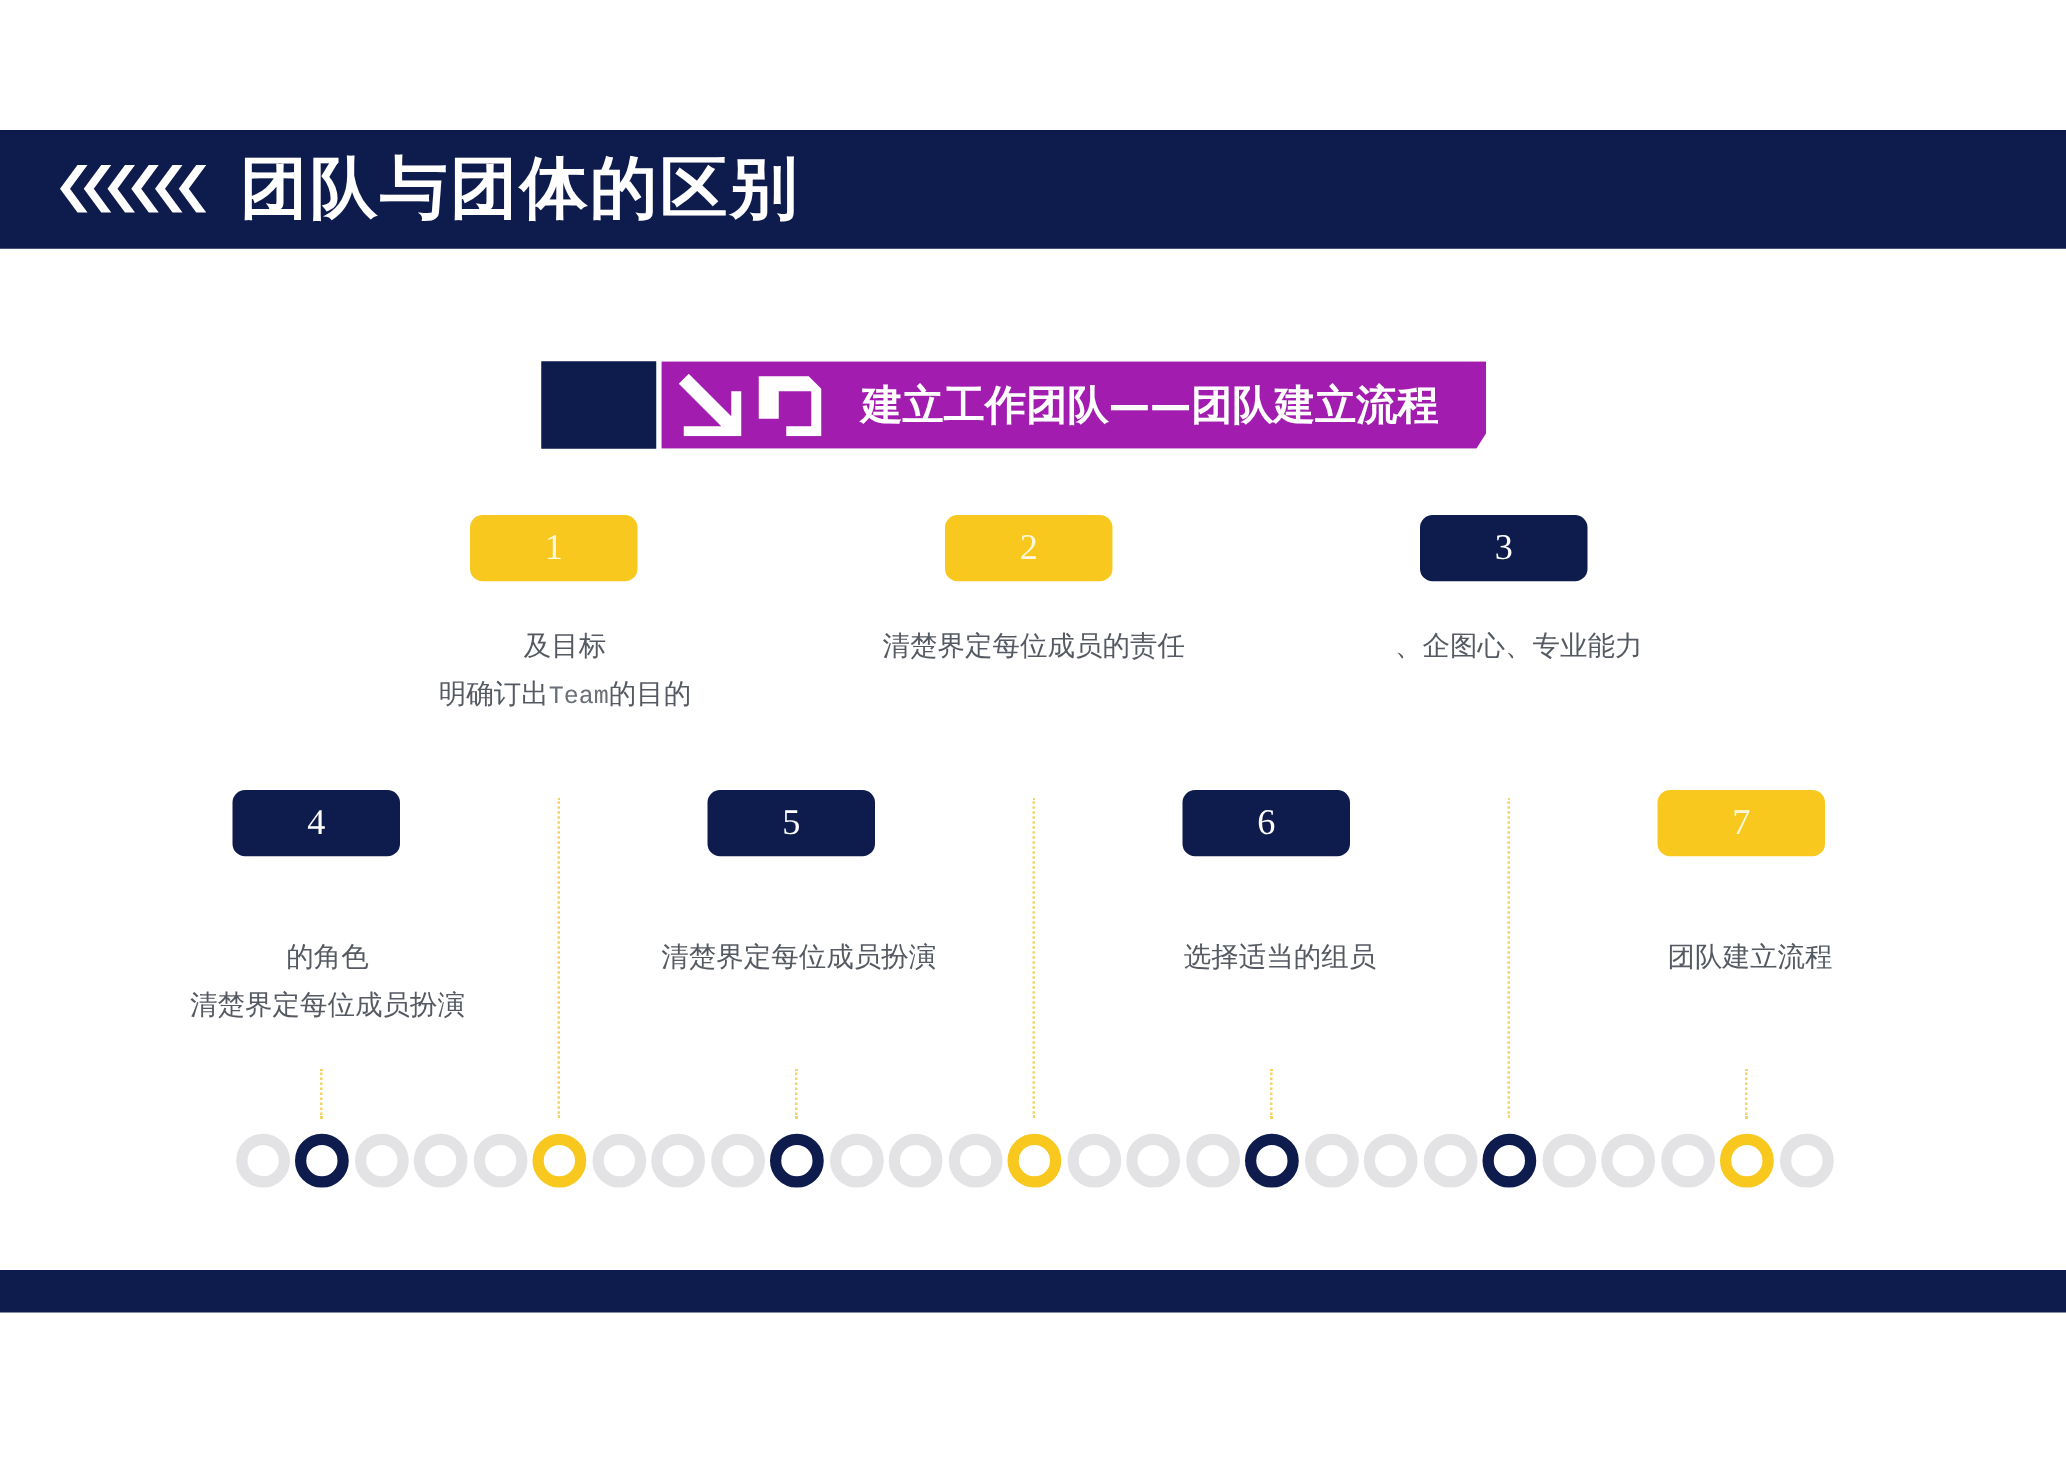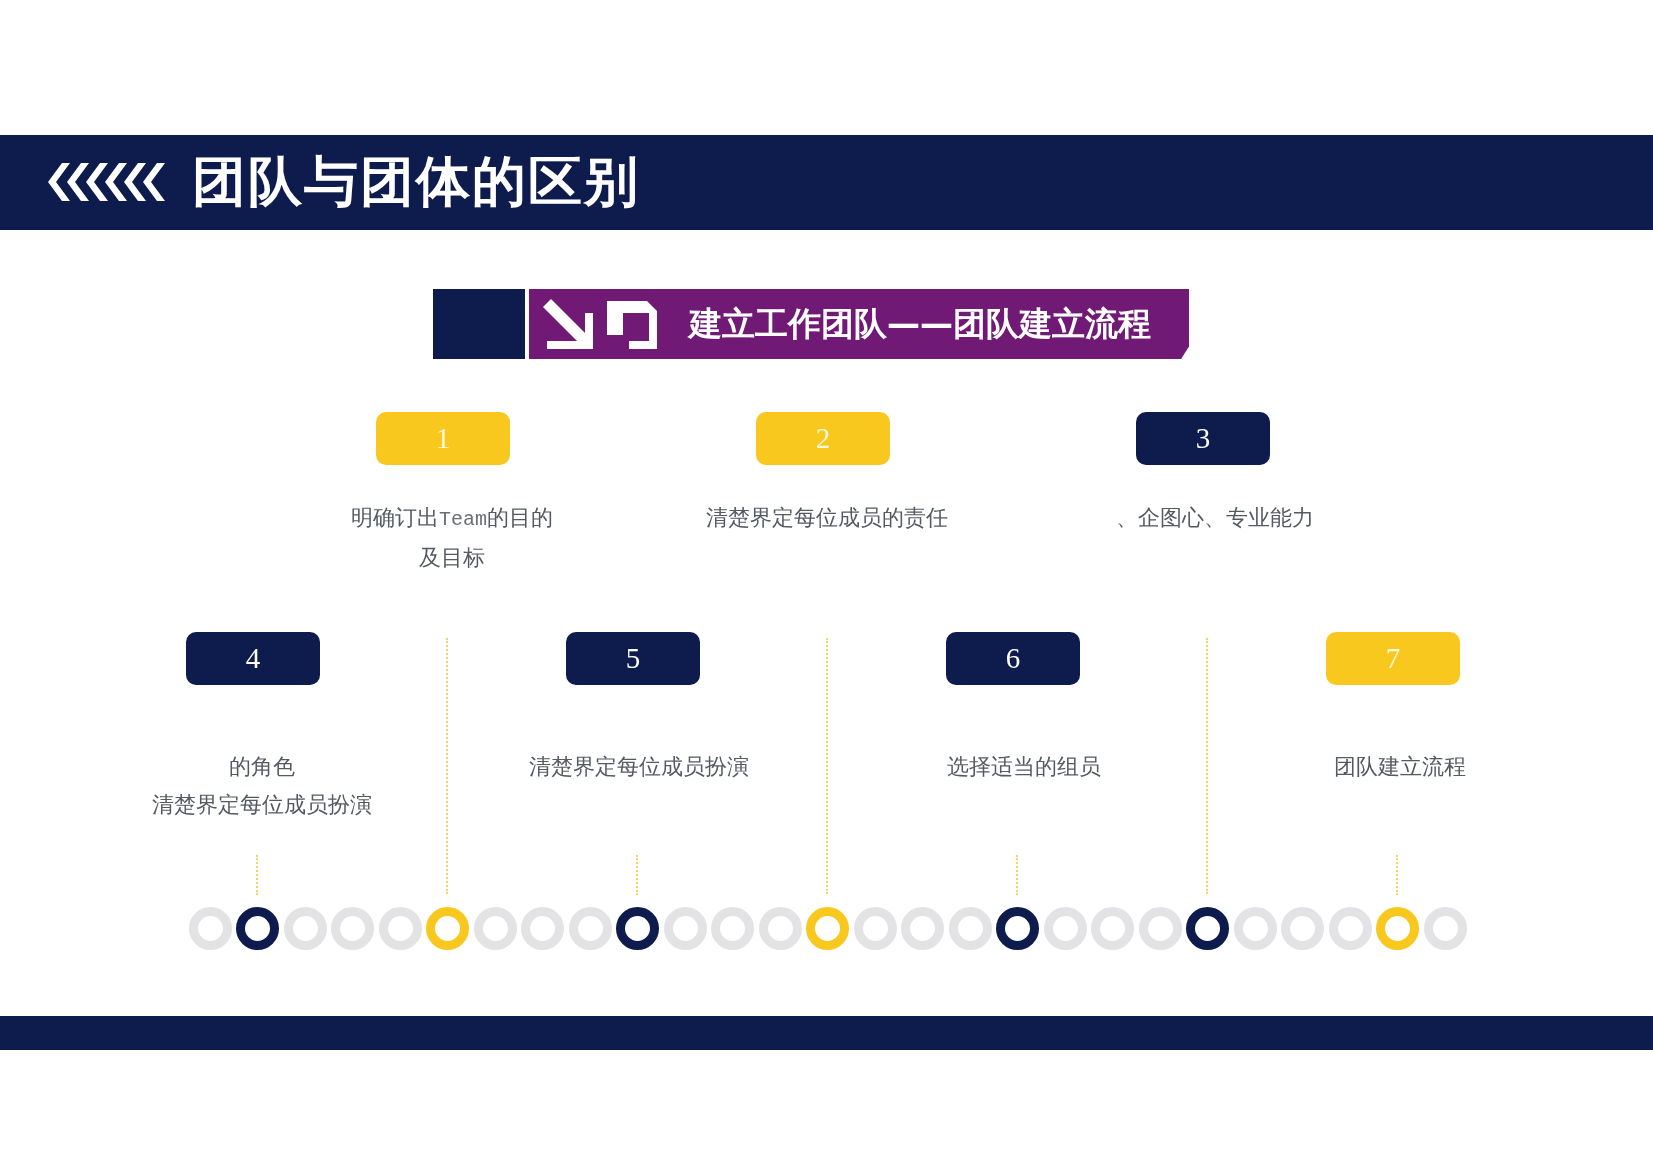--- a/index.html
+++ b/index.html
@@ -2,34 +2,34 @@
 <html><head>
 <meta charset="utf-8">
 <style>
   html, body { margin: 0; padding: 0; }
   body {
     width: 1653px; height: 1168px; position: relative; overflow: hidden;
     background: #ffffff;
     font-family: "DejaVu Sans", "Liberation Sans", sans-serif;
   }
   .topbar {
-    position: absolute; left: 0; top: 135px; width: 1653px; height: 95px;
+    position: absolute; left: 0; top: 104px; width: 1653px; height: 95px;
     background: #0e1b4d;
   }
   .chevrons { position: absolute; left: 36px; top: 26px; width: 130px; height: 42px; }
   .title {
     position: absolute; left: 192px; top: 12px; height: 70px; line-height: 70px;
     color: #ffffff; font-size: 54px; font-weight: bold; letter-spacing: 2px;
   }
   .banner { position: absolute; left: 433px; top: 289px; width: 756px; height: 70px; }
   .banner-left {
     position: absolute; left: 0; top: 0; width: 92px; height: 70px; background: #0e1b4d;
   }
   .banner-main {
-    position: absolute; left: 96px; top: 0; width: 660px; height: 70px; background: #701a75;
+    position: absolute; left: 96px; top: 0; width: 660px; height: 70px; background: #a21caf;
     clip-path: polygon(0 0, 100% 0, 100% 82%, 98.8% 100%, 0 100%);
   }
   .banner-icon { position: absolute; left: 10px; top: 10px; width: 130px; height: 50px; }
   .banner-text {
     position: absolute; left: 160px; top: 0; height: 70px; line-height: 70px;
     color: #ffffff; font-size: 33px; font-weight: bold; white-space: nowrap;
   }
   .step-box {
     position: absolute; width: 134px; height: 53px; border-radius: 10px;
     color: #ffffff; font-family: "Liberation Serif", "DejaVu Serif", serif;
@@ -80,22 +80,22 @@
         <polygon points="4,8 12,0 46,34 46,14 54,14 54,50 8,50 8,42 38,42 4,8"></polygon>
         <path d="M68,2 L108,2 L118,12 L118,50 L90,50 L90,42 L110,42 L110,14 L84,14 L84,36 L68,36 Z"></path>
       </g>
     </svg>
     <div class="banner-text">建立工作团队——团队建立流程</div>
   </div>
 </div>
 
 <div class="step-box yellow" style="left:376px;top:412px;">1</div>
 <div class="step-text" style="left:302px;top:499px;">
+  <div>及目标</div>
   <div><span>明确订出</span><span class="mono">Team</span><span>的目的</span></div>
-  <div>及目标</div>
 </div>
 
 <div class="step-box yellow" style="left:756px;top:412px;">2</div>
 <div class="step-text" style="left:677px;top:499px;">
   <div>清楚界定每位成员的责任</div>
 </div>
 
 <div class="step-box navy" style="left:1136px;top:412px;">3</div>
 <div class="step-text" style="left:1065px;top:499px;">
   <div>、企图心、专业能力</div>

